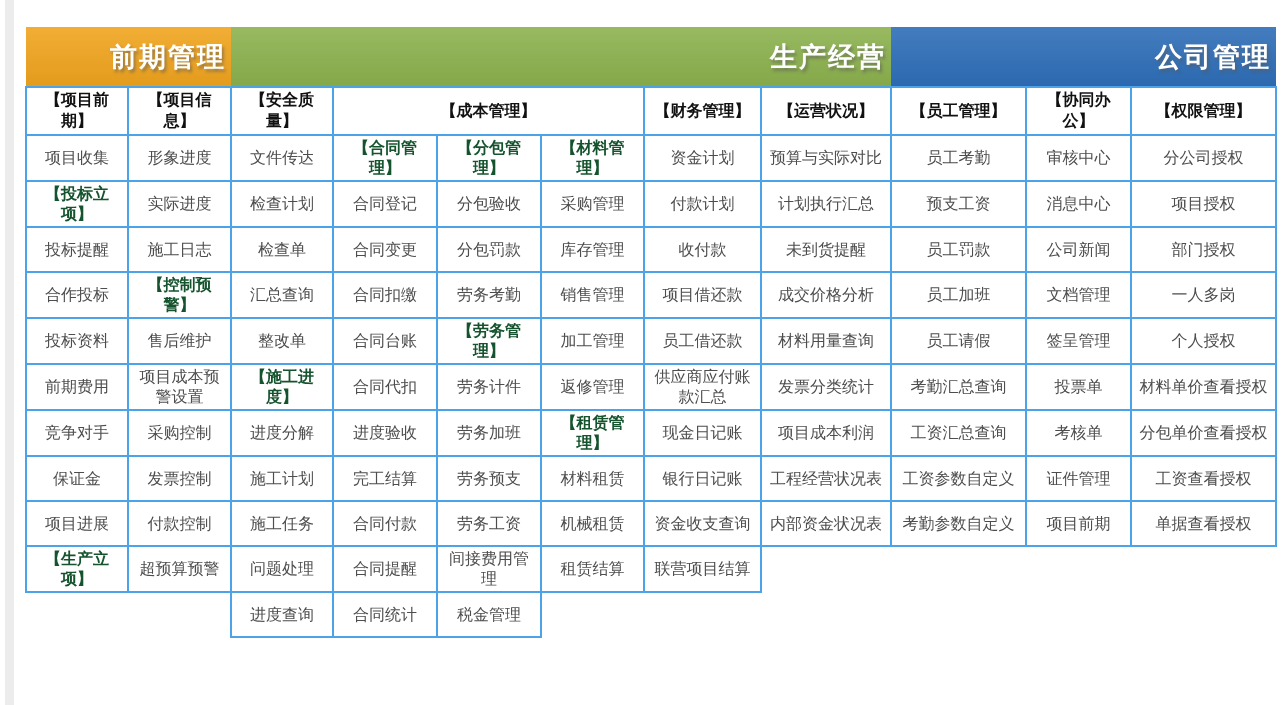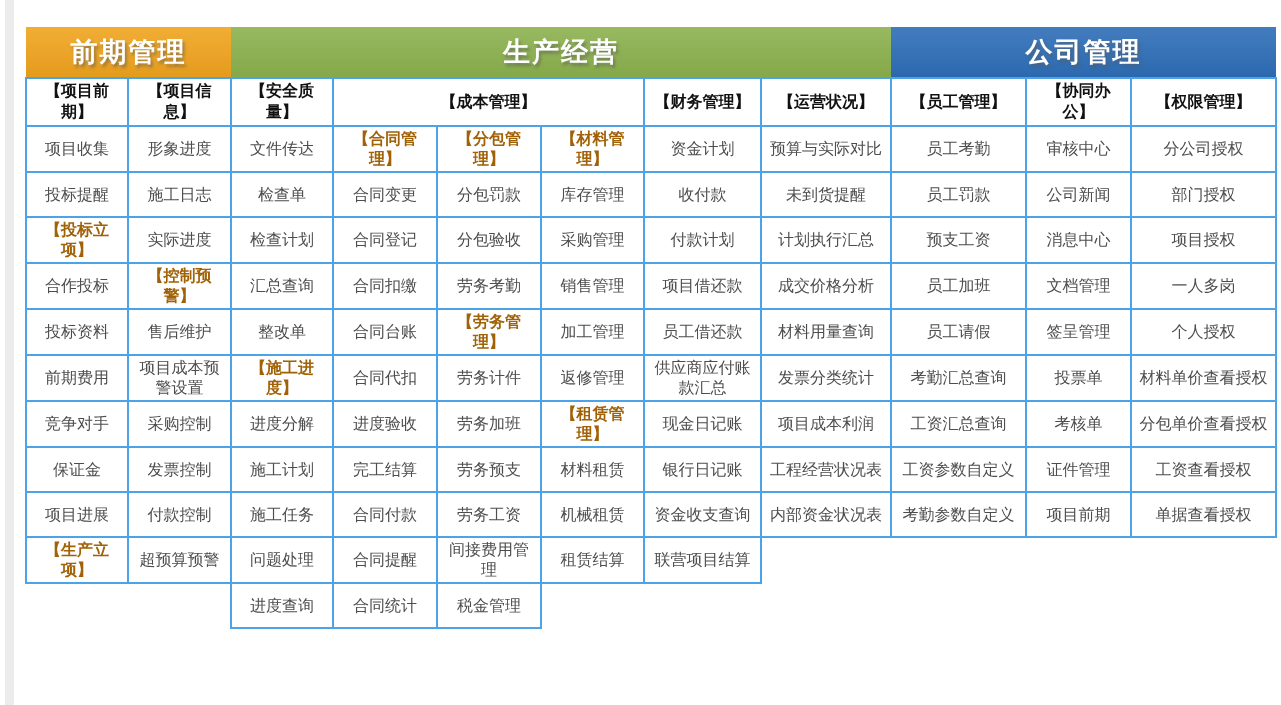--- a/index.html
+++ b/index.html
@@ -23,42 +23,43 @@
   }
   .matrix th, .matrix td {
     border: 2px solid var(--border, #4DA3E8);
     text-align: center;
     vertical-align: middle;
     padding: 2px 5px;
     overflow: hidden;
   }
   th.banner {
     border: none;
-    height: 51px;
+    height: 60px;
     color: #ffffff;
     font-size: 27px;
     font-weight: bold;
     letter-spacing: 2px;
     text-shadow: 2px 3px 3px rgba(90,90,90,0.55);
     background-image: linear-gradient(rgba(255,255,255,0.10), rgba(0,0,0,0.05));
+    text-align: right;
   }
   th.cat {
     height: 46px;
     font-size: 16px;
     font-weight: bold;
     color: #111111;
     background: #ffffff;
   }
   td.feature, td.subcat {
     height: 45px;
     font-size: 16px;
     line-height: 1.25;
   }
   td.feature { color: var(--cellText, #4d4d4d); font-weight: normal; cursor: pointer; }
-  td.subcat  { color: #a16207; font-weight: bold; }
+  td.subcat  { color: #14532d; font-weight: bold; }
   td.ghost   { border: none; background: #ffffff; }
 </style>
 </head>
 <body>
 
 <div class="edge-strip"></div>
 
 <div class="wrap">
   <table class="matrix">
     <colgroup>
@@ -100,46 +101,46 @@
           <td class="subcat">【合同管理】</td>
           <td class="subcat">【分包管理】</td>
           <td class="subcat">【材料管理】</td>
           <td class="feature">资金计划</td>
           <td class="feature">预算与实际对比</td>
           <td class="feature">员工考勤</td>
           <td class="feature">审核中心</td>
           <td class="feature">分公司授权</td>
         </tr>
         <tr>
+          <td class="subcat">【投标立项】</td>
+          <td class="feature">实际进度</td>
+          <td class="feature">检查计划</td>
+          <td class="feature">合同登记</td>
+          <td class="feature">分包验收</td>
+          <td class="feature">采购管理</td>
+          <td class="feature">付款计划</td>
+          <td class="feature">计划执行汇总</td>
+          <td class="feature">预支工资</td>
+          <td class="feature">消息中心</td>
+          <td class="feature">项目授权</td>
+        </tr>
+        <tr>
           <td class="feature">投标提醒</td>
           <td class="feature">施工日志</td>
           <td class="feature">检查单</td>
           <td class="feature">合同变更</td>
           <td class="feature">分包罚款</td>
           <td class="feature">库存管理</td>
           <td class="feature">收付款</td>
           <td class="feature">未到货提醒</td>
           <td class="feature">员工罚款</td>
           <td class="feature">公司新闻</td>
           <td class="feature">部门授权</td>
         </tr>
         <tr>
-          <td class="subcat">【投标立项】</td>
-          <td class="feature">实际进度</td>
-          <td class="feature">检查计划</td>
-          <td class="feature">合同登记</td>
-          <td class="feature">分包验收</td>
-          <td class="feature">采购管理</td>
-          <td class="feature">付款计划</td>
-          <td class="feature">计划执行汇总</td>
-          <td class="feature">预支工资</td>
-          <td class="feature">消息中心</td>
-          <td class="feature">项目授权</td>
-        </tr>
-        <tr>
           <td class="feature">合作投标</td>
           <td class="subcat">【控制预警】</td>
           <td class="feature">汇总查询</td>
           <td class="feature">合同扣缴</td>
           <td class="feature">劳务考勤</td>
           <td class="feature">销售管理</td>
           <td class="feature">项目借还款</td>
           <td class="feature">成交价格分析</td>
           <td class="feature">员工加班</td>
           <td class="feature">文档管理</td>

